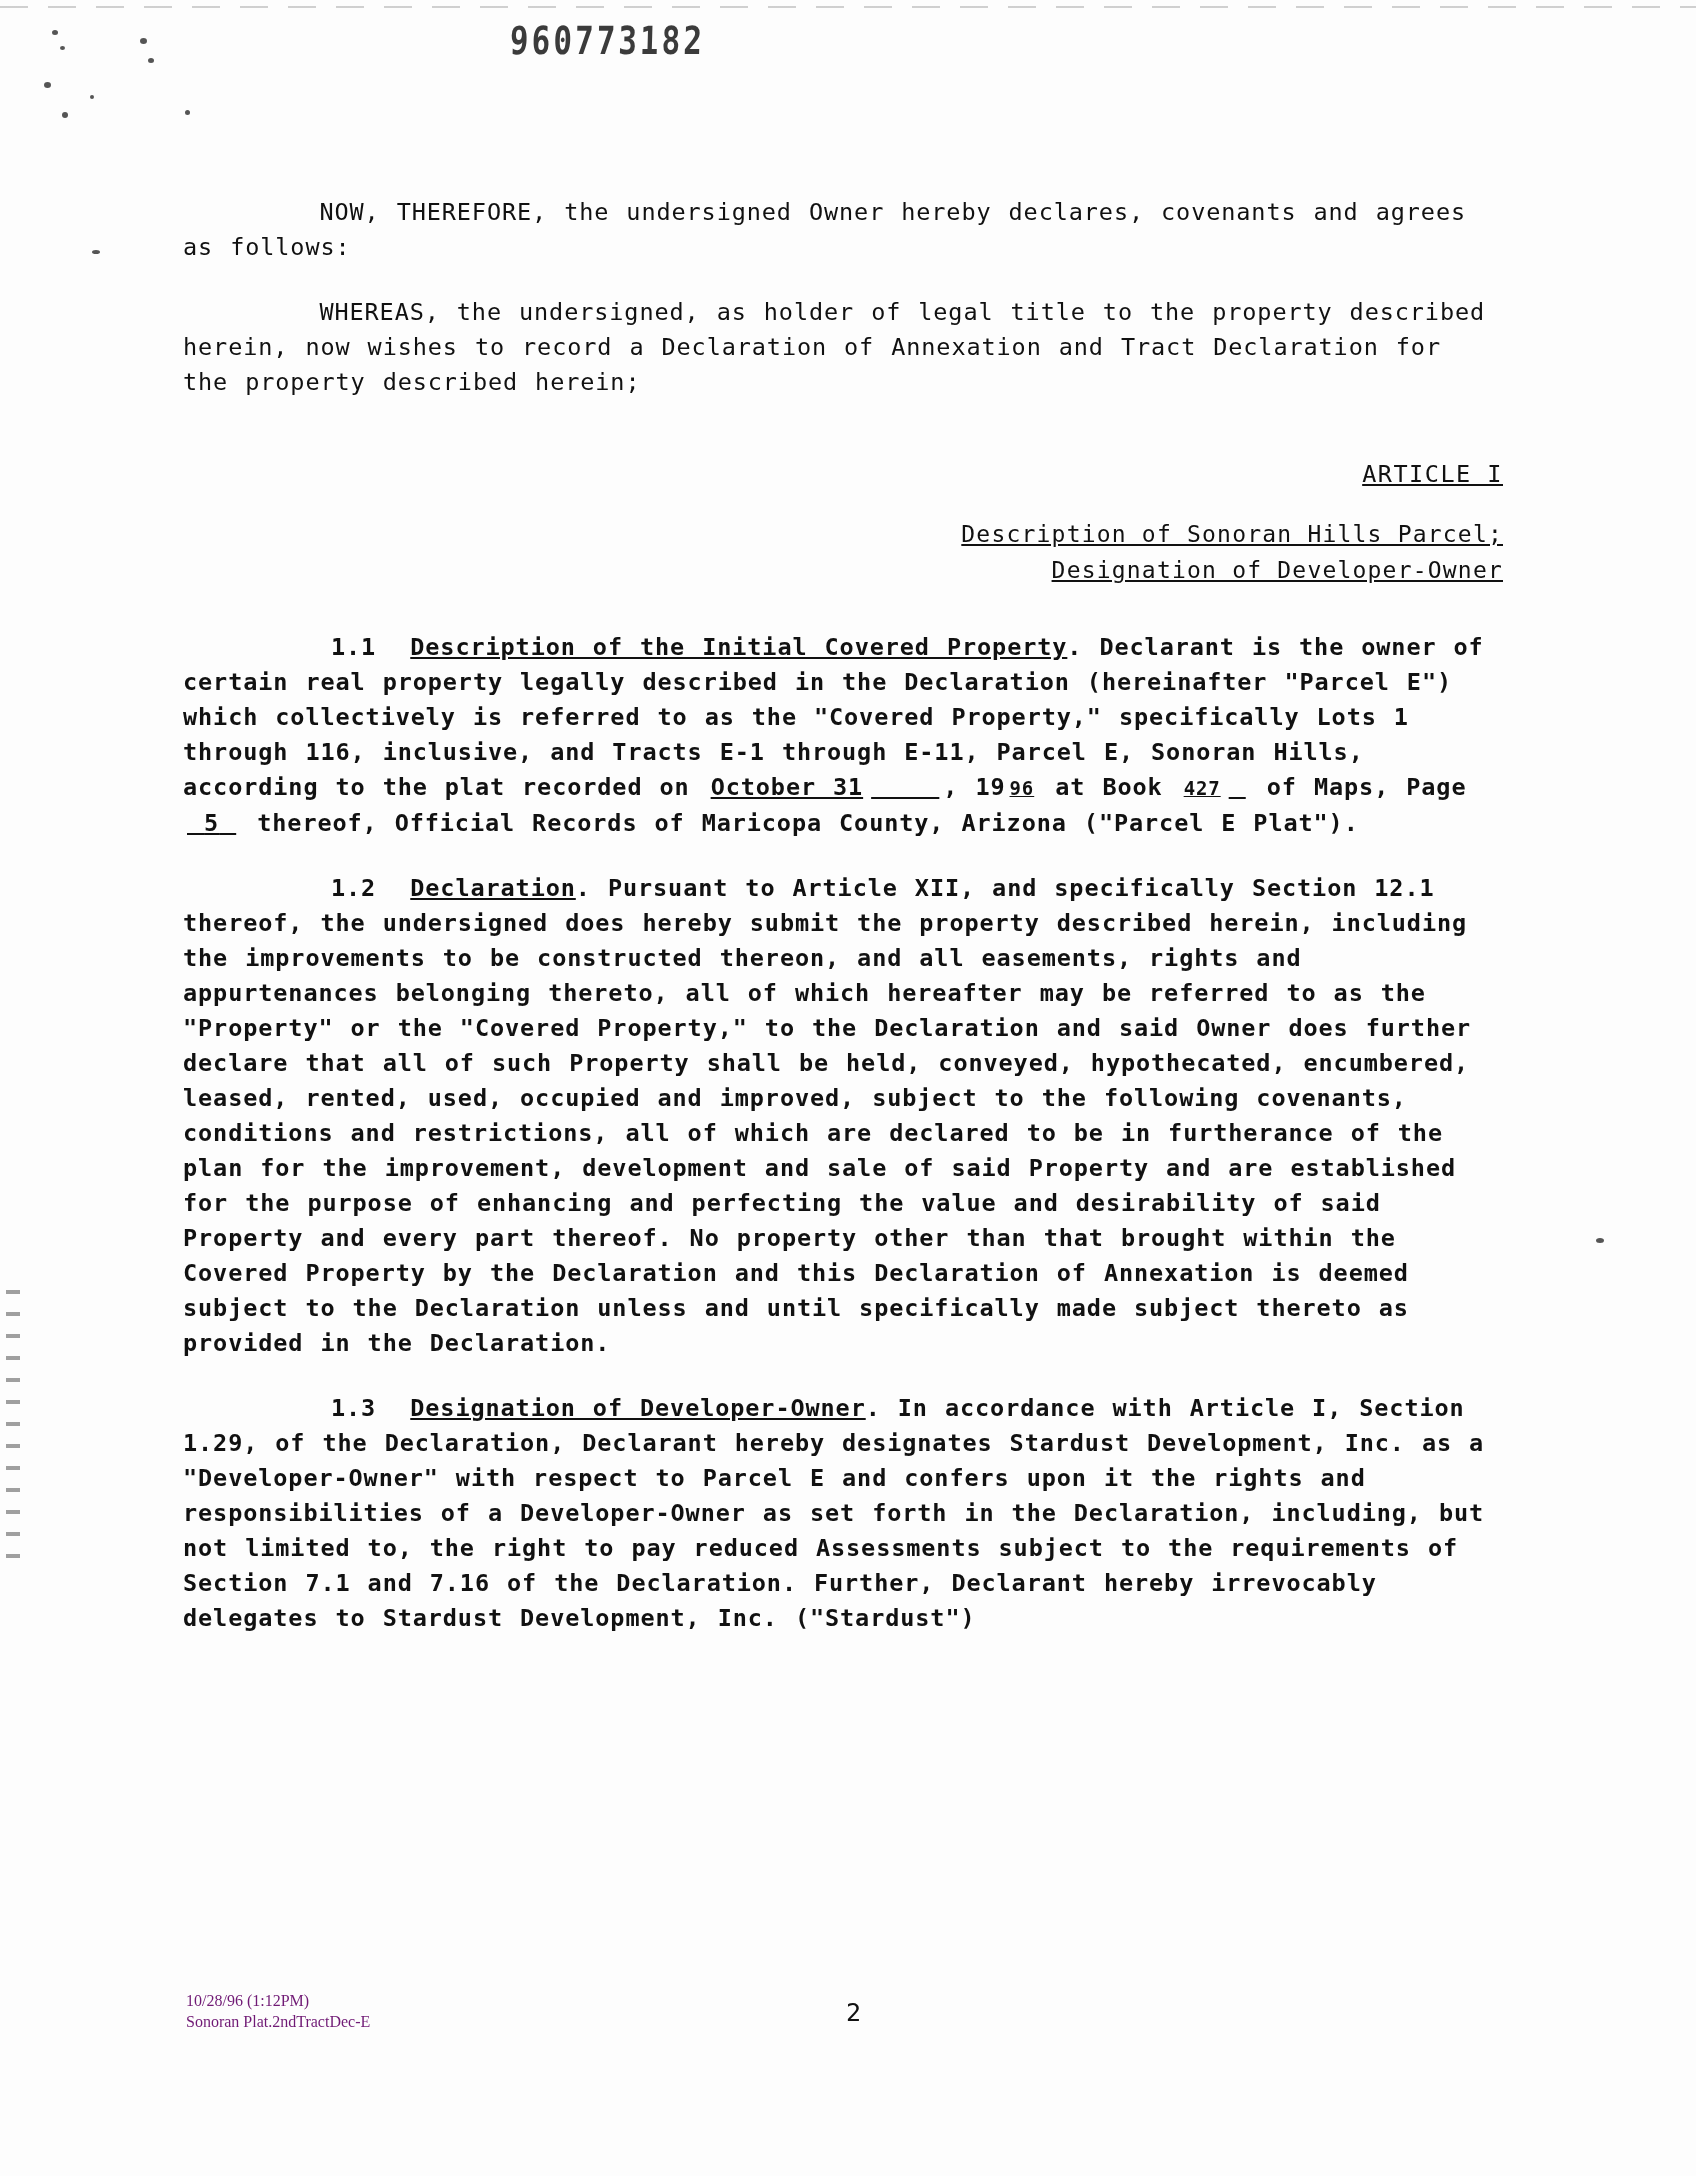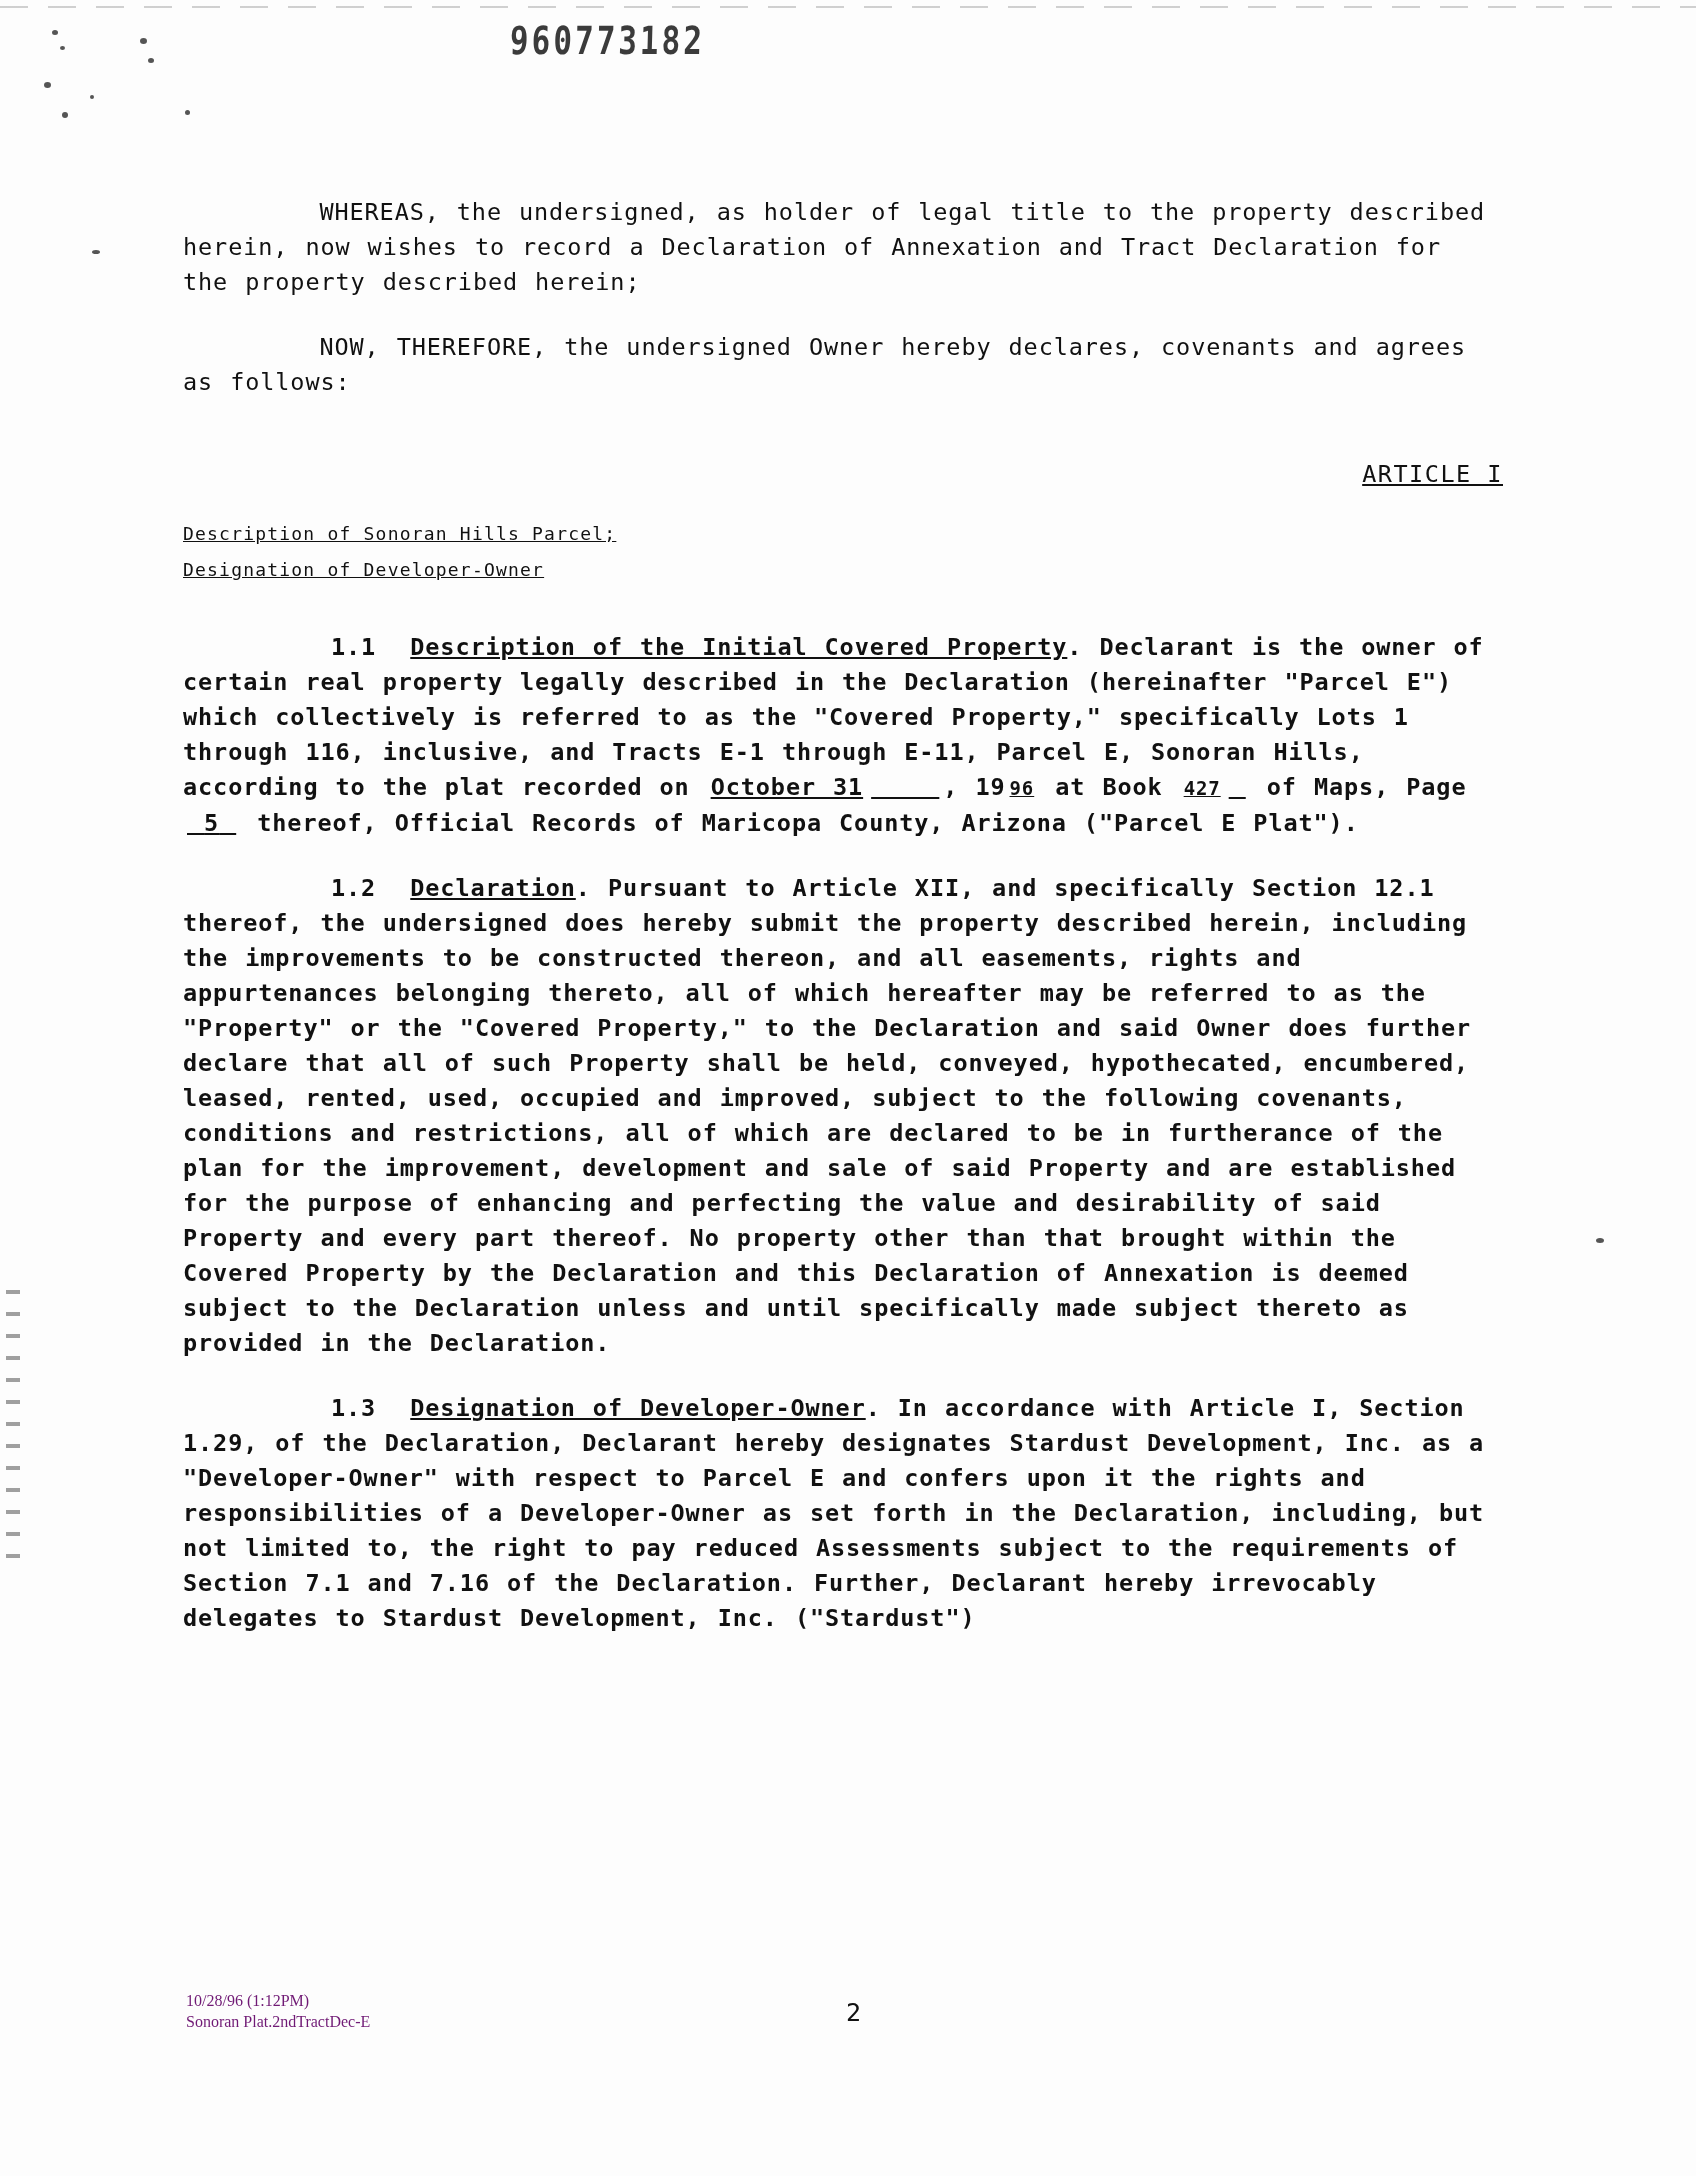--- a/index.html
+++ b/index.html
@@ -69,24 +69,24 @@
   }
   .u { text-decoration: underline; }
   .article-head {
     font-size: 23.5px;
     line-height: 36px;
     letter-spacing: 1.5px;
     margin: 0 0 24px 0;
     text-align: right;
   }
   .article-title {
-    font-size: 18px;
+    font-size: 23px;
     line-height: 36px;
     letter-spacing: 1.2px;
-    text-align: left;
+    text-align: right;
     margin: 0 0 42px 0;
   }
   .sect {
     font-size: 23.5px;
     line-height: 35px;
     letter-spacing: 0.9px;
     margin: 0 0 30px 0;
     word-spacing: 2px;
     font-weight: bold;
   }
@@ -132,23 +132,23 @@
   <div class="speck" style="top:112px;left:62px;width:6px;height:6px;"></div>
   <div class="speck" style="top:95px;left:90px;width:4px;height:4px;"></div>
   <div class="speck" style="top:110px;left:185px;width:5px;height:5px;"></div>
   <div class="speck" style="top:250px;left:92px;width:8px;height:4px;"></div>
   <div class="speck" style="top:1238px;left:1596px;width:8px;height:5px;"></div>
 
   <div class="stamp">960773182</div>
 
   <div class="body">
 
+    <p class="para">        NOW, THEREFORE, the undersigned Owner hereby declares, covenants and agrees as follows:</p>
+
     <p class="para">        WHEREAS, the undersigned, as holder of legal title to the property described herein, now wishes to record a Declaration of Annexation and Tract Declaration for the property described herein;</p>
-
-    <p class="para">        NOW, THEREFORE, the undersigned Owner hereby declares, covenants and agrees as follows:</p>
 
     <div class="gap-lg"></div>
 
     <div class="article-head">
       <span class="u">ARTICLE I</span>
     </div>
 
     <div class="article-title">
       <span class="u">Description of Sonoran Hills Parcel;</span><br>
       <span class="u">Designation of Developer-Owner</span>

